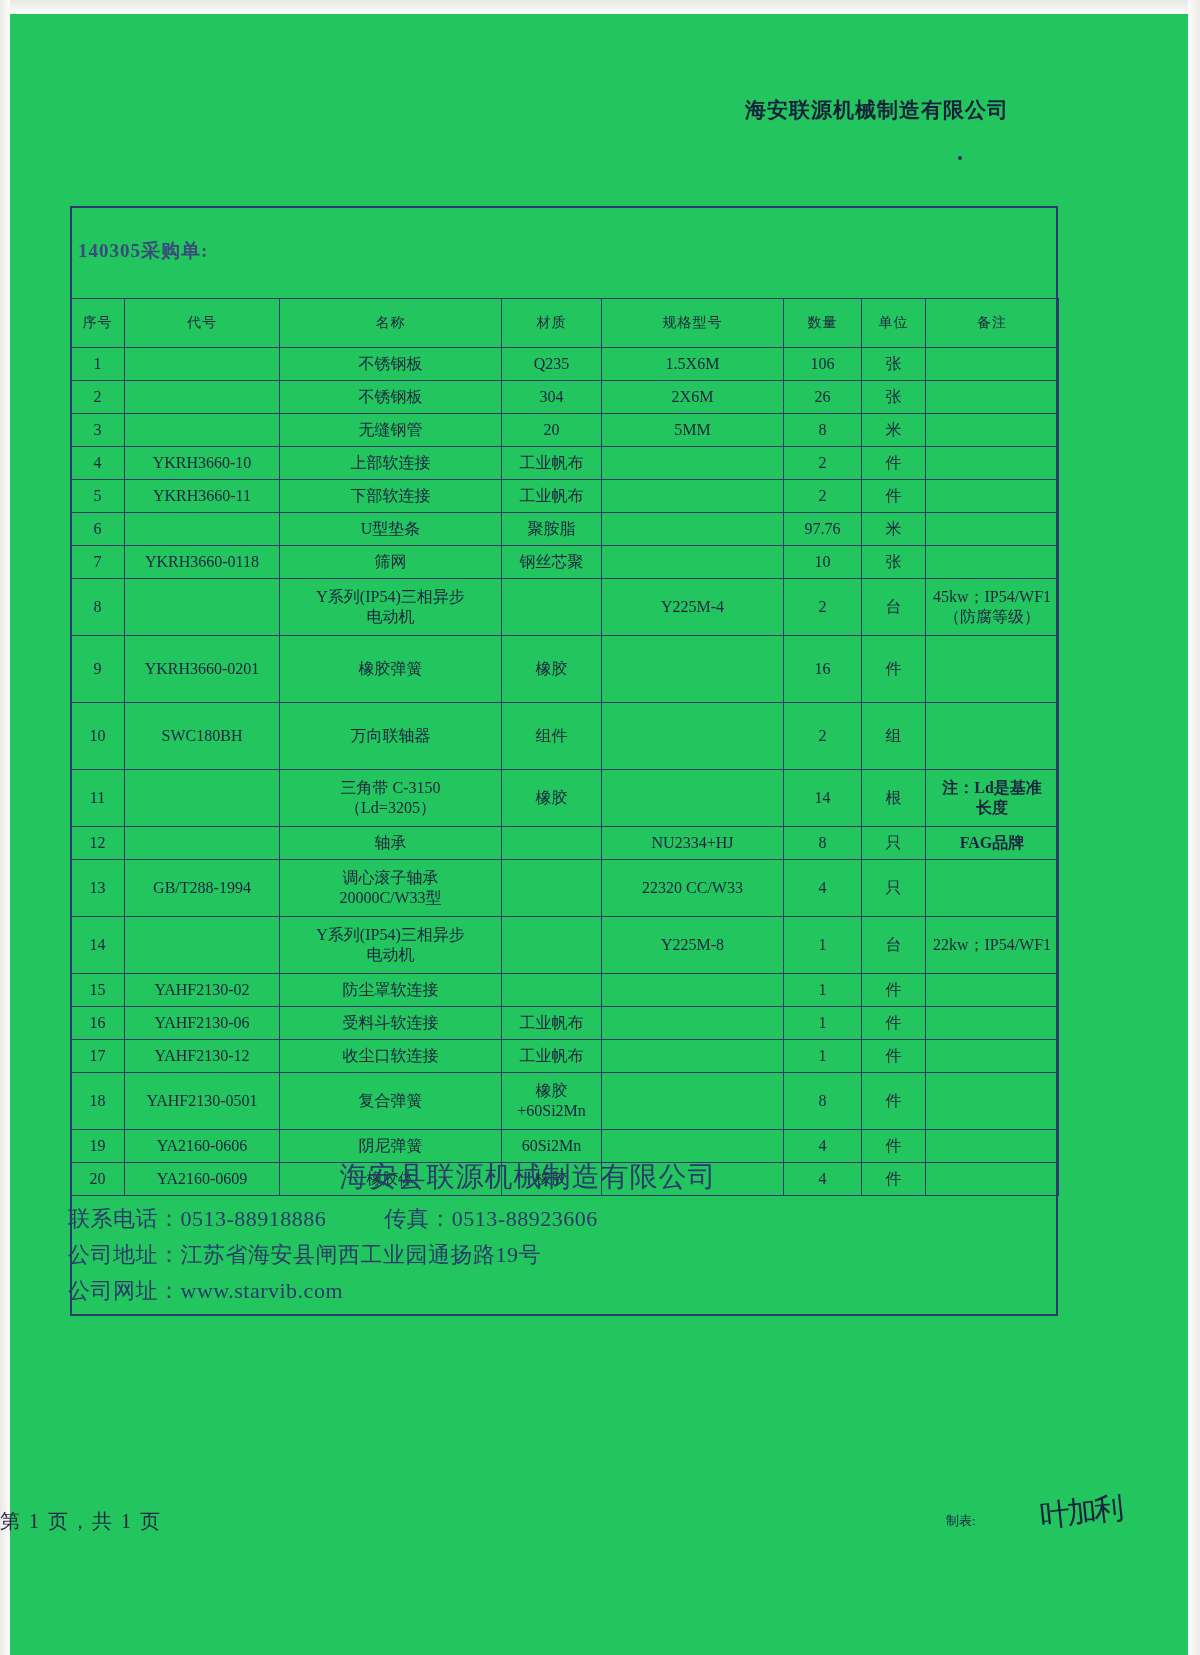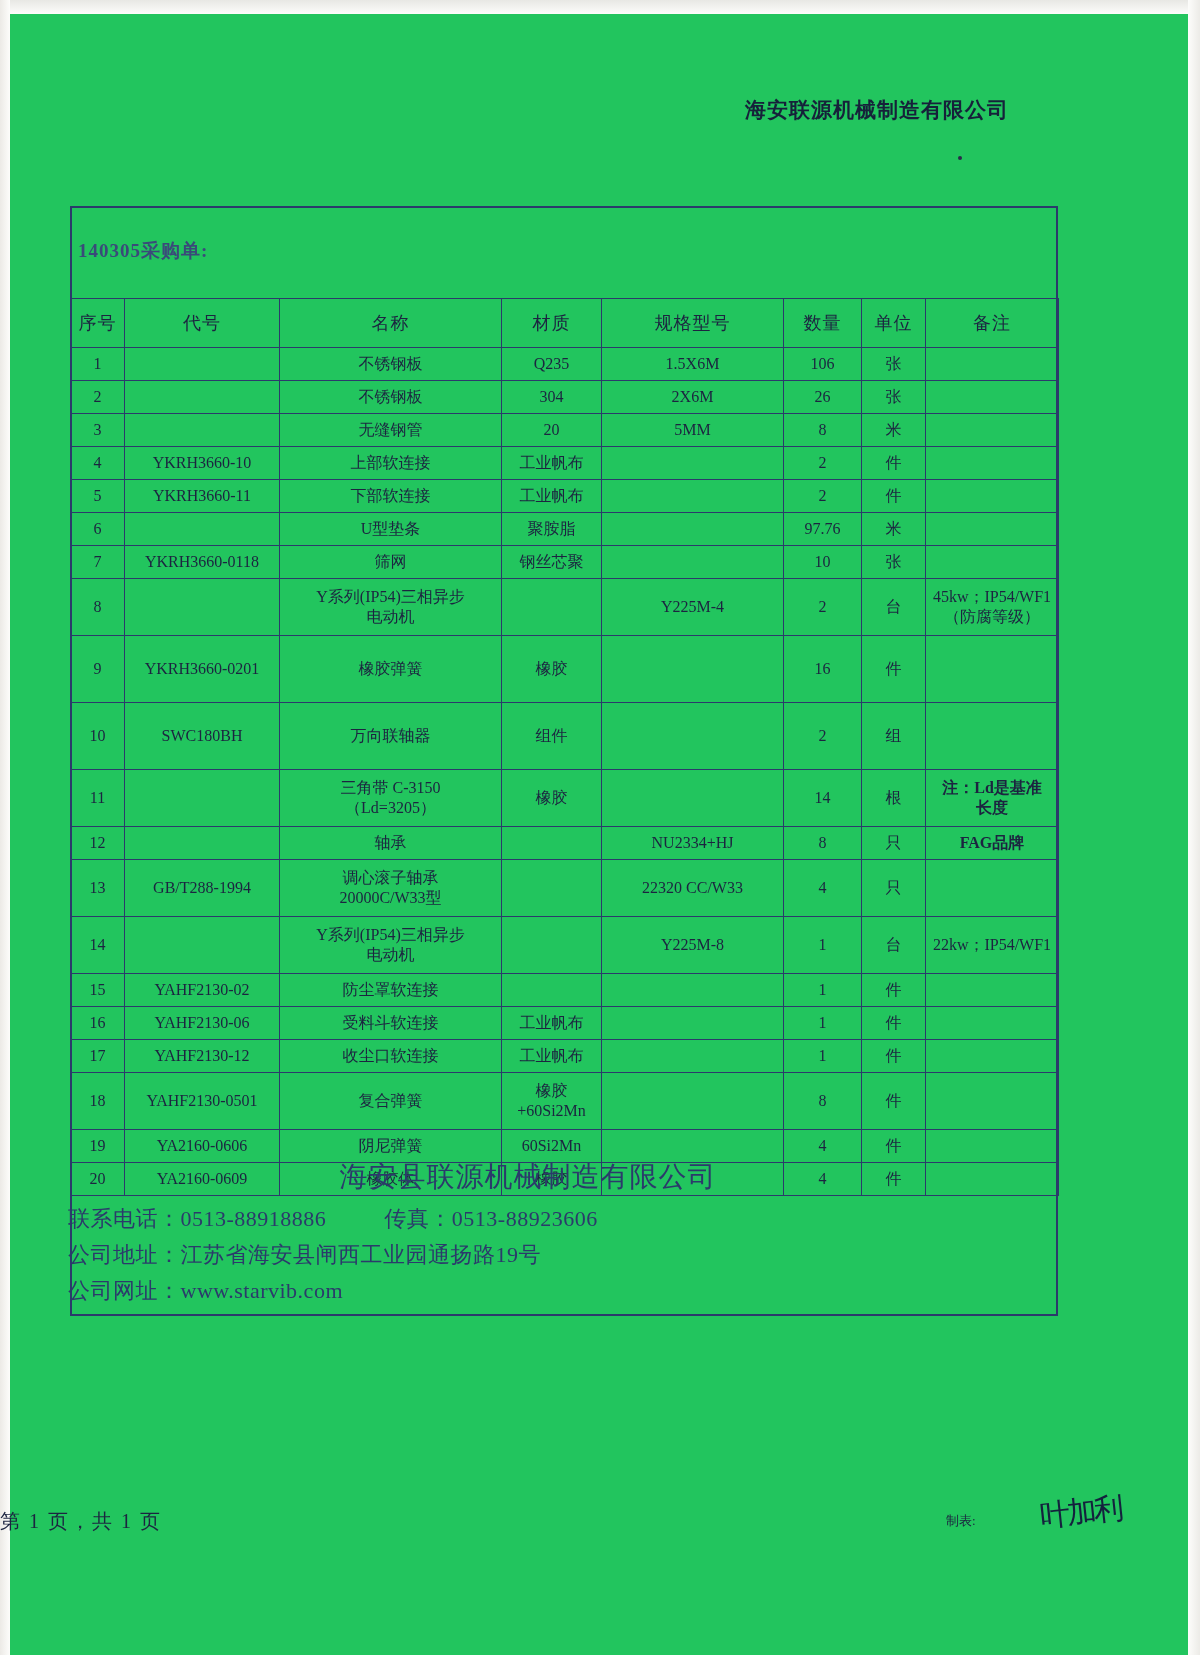--- a/index.html
+++ b/index.html
@@ -95,21 +95,21 @@
   table.parts td, table.parts th {
     border: 1px solid #2b3a6b;
     padding: 2px 3px;
     text-align: center;
     vertical-align: middle;
     color: #1c2440;
     line-height: 1.25;
   }
   table.parts thead th {
     font-weight: normal;
-    font-size: 18px;
+    font-size: 14px;
     height: 44px;
     letter-spacing: 1px;
   }
   .col-no    { width: 54px; }
   .col-code  { width: 155px; }
   .col-name  { width: 222px; }
   .col-mat   { width: 100px; }
   .col-spec  { width: 182px; }
   .col-qty   { width: 78px; }
   .col-unit  { width: 64px; }

